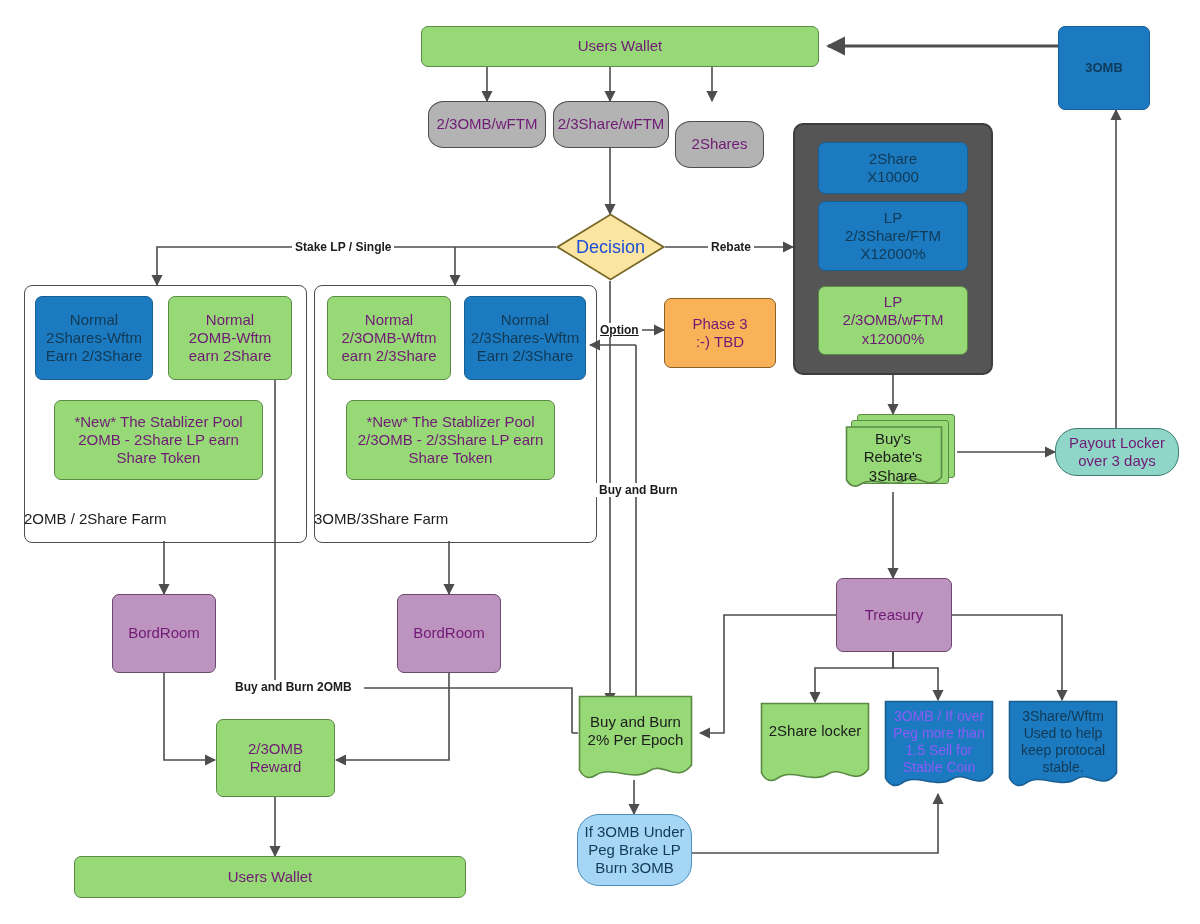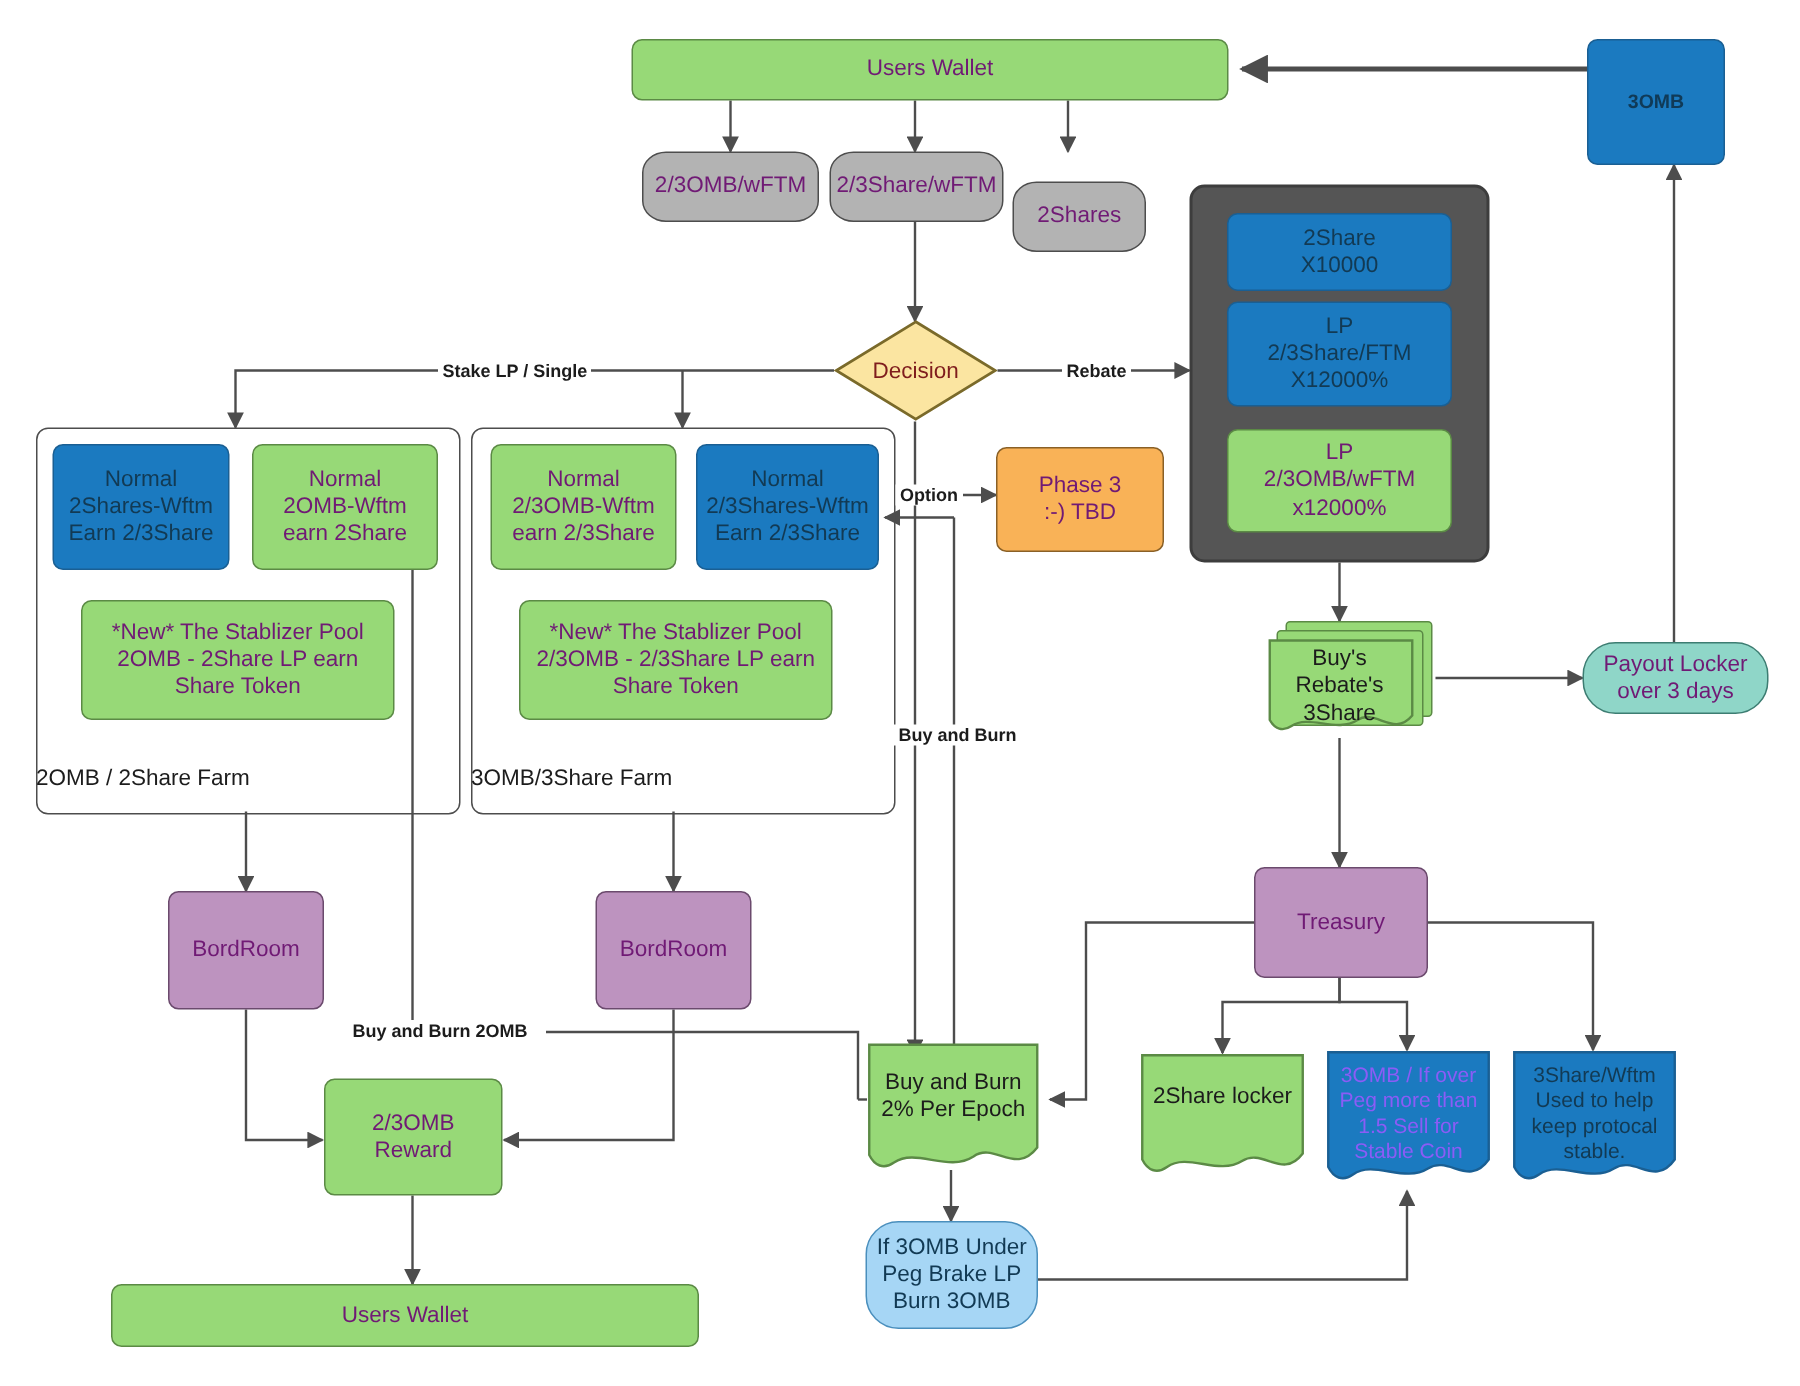--- a/index.html
+++ b/index.html
@@ -63,22 +63,22 @@
   }
   .diamond .dshape {
     position: absolute;
     left: 0; top: 0;
     width: 100%;
     height: 100%;
   }
   .diamond .dlabel {
     position: relative;
     z-index: 2;
-    font-size: 15px;
-    color: #7f1d1d;
+    font-size: 18px;
+    color: #1d4ed8;
   }
 
   
   .doc {
     position: absolute;
     z-index: 3;
   }
   .doc svg { position: absolute; left: 0; top: 0; width: 100%; height: 100%; }
   .doc .dtext {
     position: absolute;
@@ -199,21 +199,21 @@
 
       <path d="M 364 688 L 572 688 L 572 733"></path>
       <path d="M 572 733 L 578 733"></path>
 
       <path d="M 275 688 L 275 352" marker-end="url(#arrow)"></path>
     </g>
   </svg>
 
   <div class="elabel" style="left:292px; top:240px;">Stake LP / Single</div>
   <div class="elabel" style="left:708px; top:240px;">Rebate</div>
-  <div class="elabel" style="left:597px; top:323px;">Option</div>
+  <div class="elabel" style="left:597px; top:323px;text-decoration:underline;">Option</div>
   <div class="elabel" style="left:596px; top:483px;">Buy and Burn</div>
   <div class="elabel" style="left:232px; top:680px;">Buy and Burn 2OMB</div>
 
   <div class="node rect green" style="left:421px; top:26px; width:398px; height:41px;">Users Wallet</div>
 
   <div class="node rect blue" style="left:1058px; top:26px; width:92px; height:84px; color:#103a57; font-weight:bold; font-size:13px;">3OMB</div>
 
   <div class="node rect gray pill" style="left:428px; top:101px; width:118px; height:47px;">2/3OMB/wFTM</div>
   <div class="node rect gray pill" style="left:553px; top:101px; width:116px; height:47px;">2/3Share/wFTM</div>
   <div class="node rect gray pill" style="left:675px; top:101px; width:89px; height:47px;margin-top:20px;">2Shares</div>

